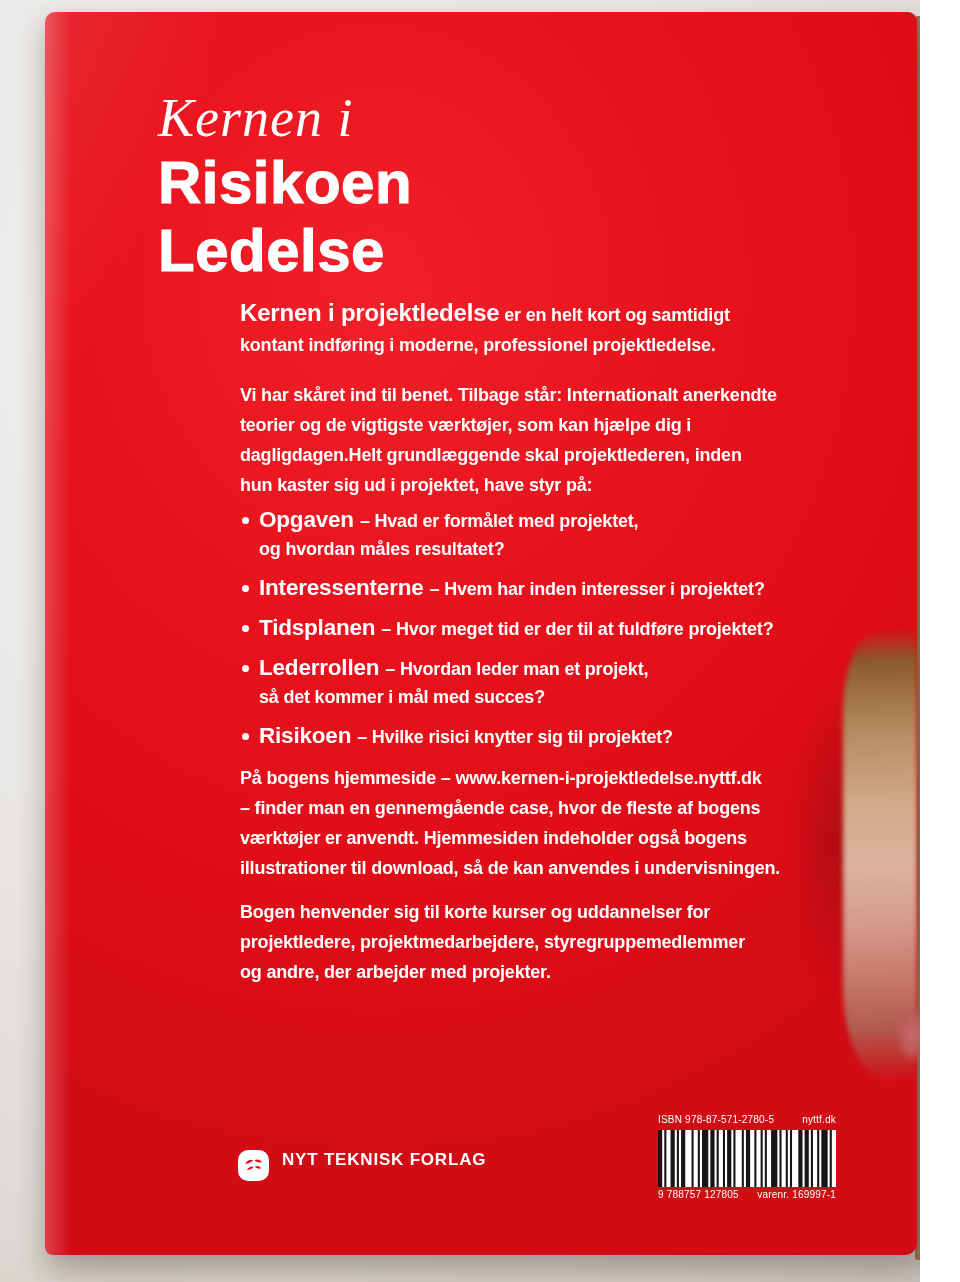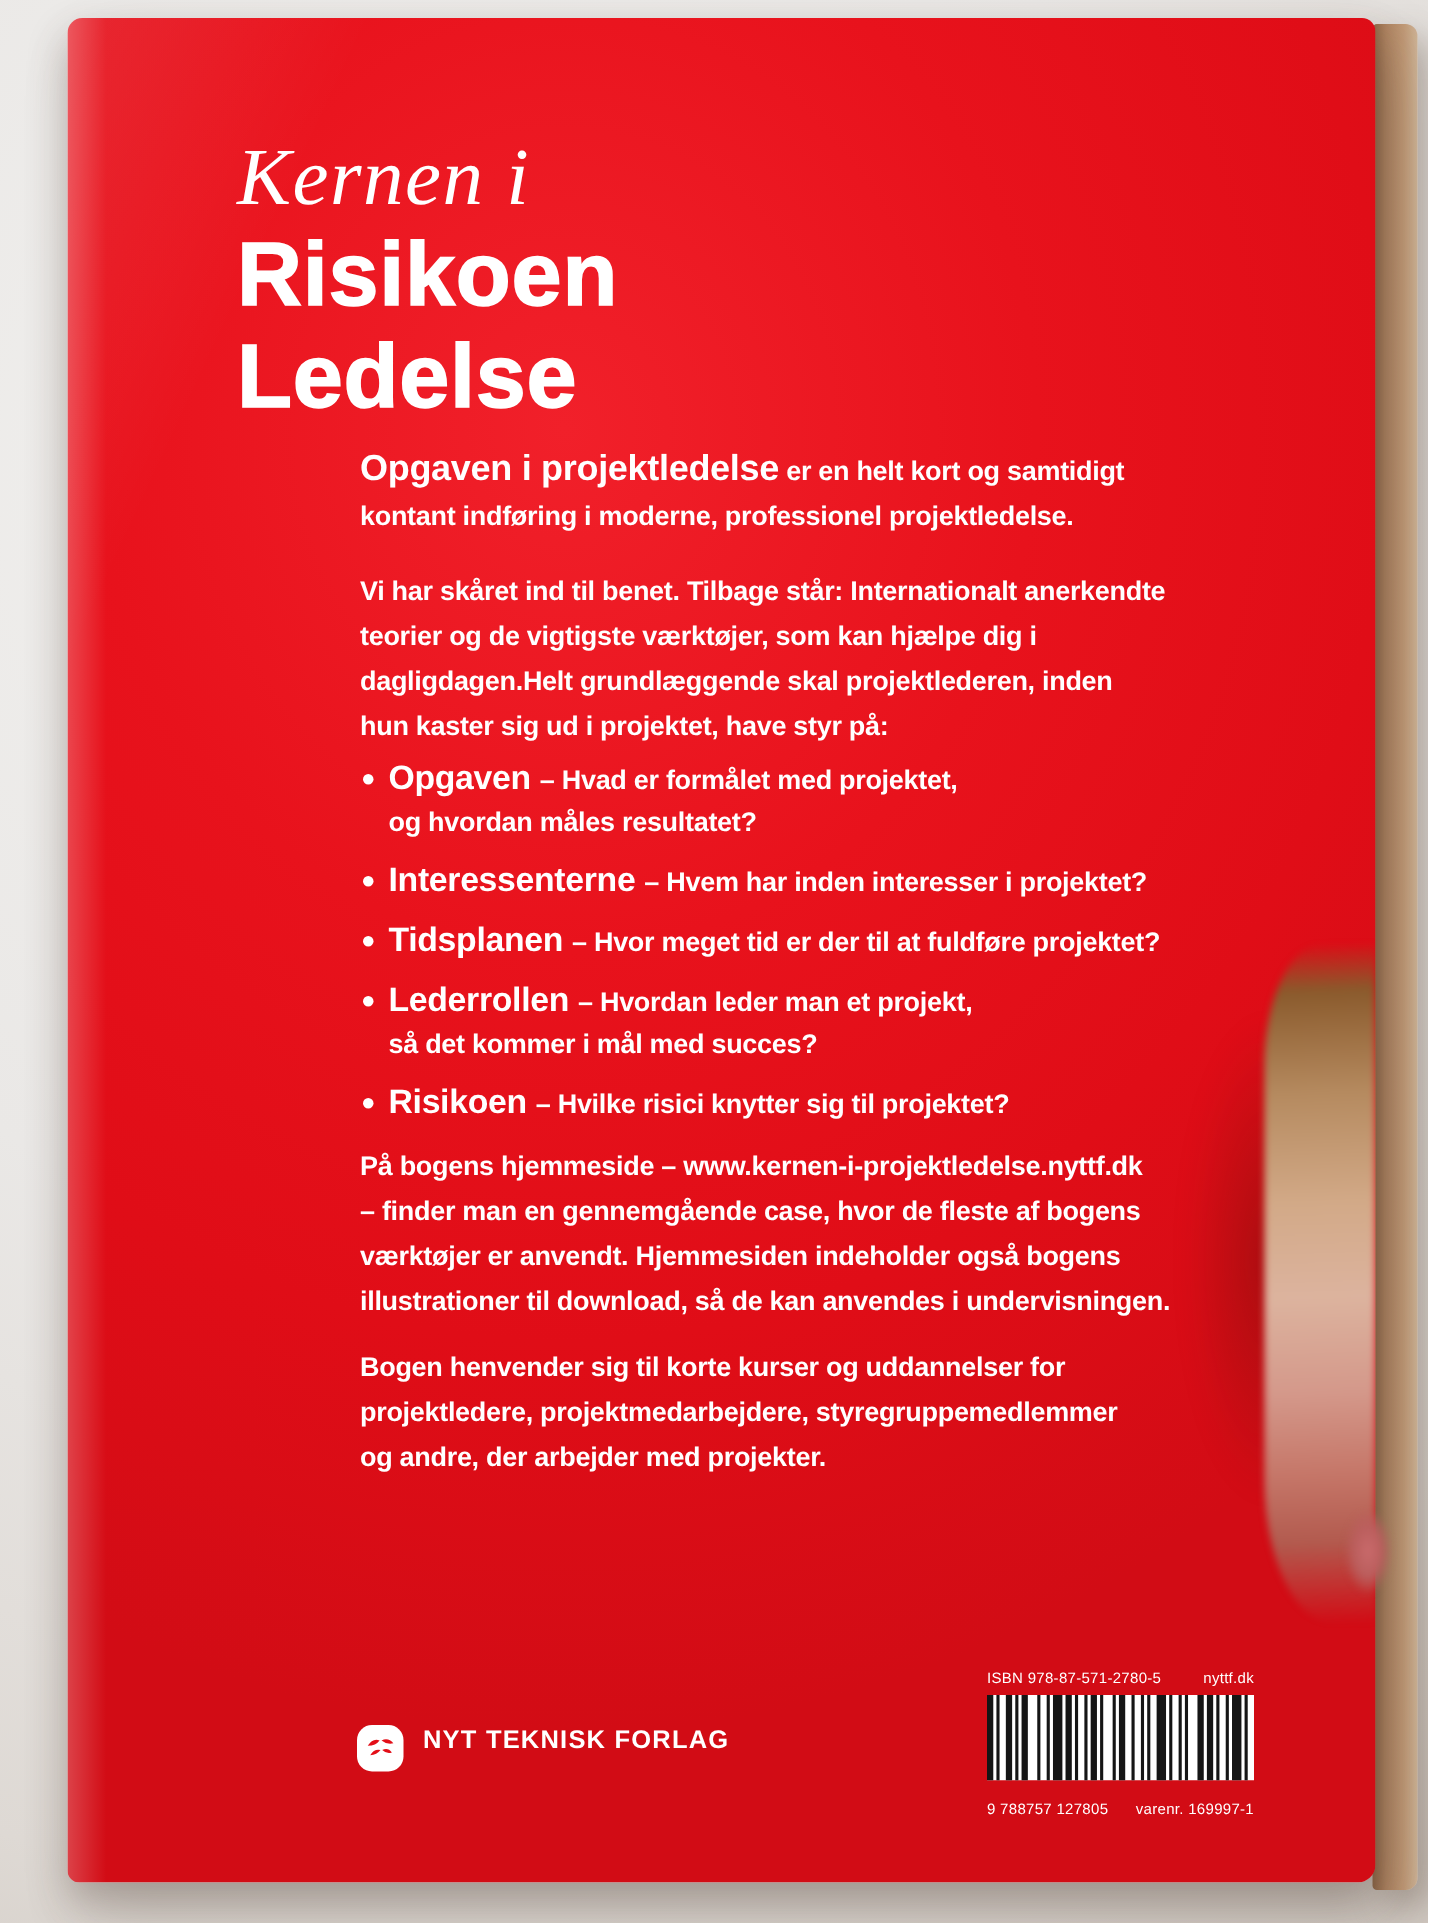--- a/index.html
+++ b/index.html
@@ -1,20 +1,19 @@
 <!DOCTYPE html>
 <html><head>
 <meta charset="utf-8">
 <style>
   html,body{margin:0;padding:0;}
   .stage{
     position:relative; width:920px; height:1282px; overflow:hidden;
     background:radial-gradient(120% 90% at 30% 25%, #f2f1ef 0%, #eae8e6 45%, #ded9d4 82%, #d1cac3 100%);
     font-family:"Liberation Sans", sans-serif;
-    padding-left:32px;
   }
   
   .page-strip{
     position:absolute; left:915px; top:16px; width:30px; height:1244px;
     background:linear-gradient(90deg, #8f6747 0%, #b08562 30%, #c29b78 70%, #cdb396 100%);
     border-radius:3px 8px 8px 3px;
     box-shadow:8px 10px 22px rgba(90,70,55,.35);
   }
   .thumb-tip{
     position:absolute; left:896px; top:1008px; width:32px; height:58px;
@@ -77,21 +76,21 @@
   .publisher-row{ position:absolute; left:193px; top:1138px; display:flex; align-items:flex-start; gap:13px; }
   .logo-box{ width:31px; height:31px; background:#ffffff; border-radius:10px;
     display:flex; align-items:center; justify-content:center; }
   .logo-box svg{ width:25px; height:25px; }
   .publisher-name{ font-size:17px; font-weight:700; letter-spacing:.8px; }
   
   .isbn-block{ position:absolute; left:613px; top:1102px; width:178px; }
   .isbn-row{ display:flex; justify-content:space-between; font-size:10px;
     font-weight:400; letter-spacing:.2px; }
   .barcode{ display:block; width:178px; height:57px; margin-top:5px; }
-  .isbn-row.bottom{ margin-top:14px;align-items:center; }
+  .isbn-row.bottom{ margin-top:2px;align-items:center; }
 </style>
 </head>
 <body>
 
 <div class="stage">
 
   <div class="page-strip"></div>
   <div class="thumb-tip"></div>
 
   <div class="book">
@@ -99,21 +98,21 @@
     <div class="finger-shadow"></div>
     <div class="finger"></div>
 
     <div class="title">
       <h1 class="series-title">Kernen i</h1>
       <div class="main-title">Risikoen</div>
       <div class="main-title">Ledelse</div>
     </div>
 
     <div class="body-copy">
-      <p class="intro"><strong class="lead">Opgaven i projektledelse</strong><span> er en helt kort og samtidigt
+      <p class="intro"><strong class="lead">Kernen i projektledelse</strong><span> er en helt kort og samtidigt
 kontant indføring i moderne, professionel projektledelse.</span></p>
 
       <p class="para2">Vi har skåret ind til benet. Tilbage står: Internationalt anerkendte
 teorier og de vigtigste værktøjer, som kan hjælpe dig i
 dagligdagen.Helt grundlæggende skal projektlederen, inden
 hun kaster sig ud i projektet, have styr på:</p>
 
       <ul class="bullets">
         <li><span class="term">Opgaven</span><span class="desc">– Hvad er formålet med projektet,
 og hvordan måles resultatet?</span></li>

